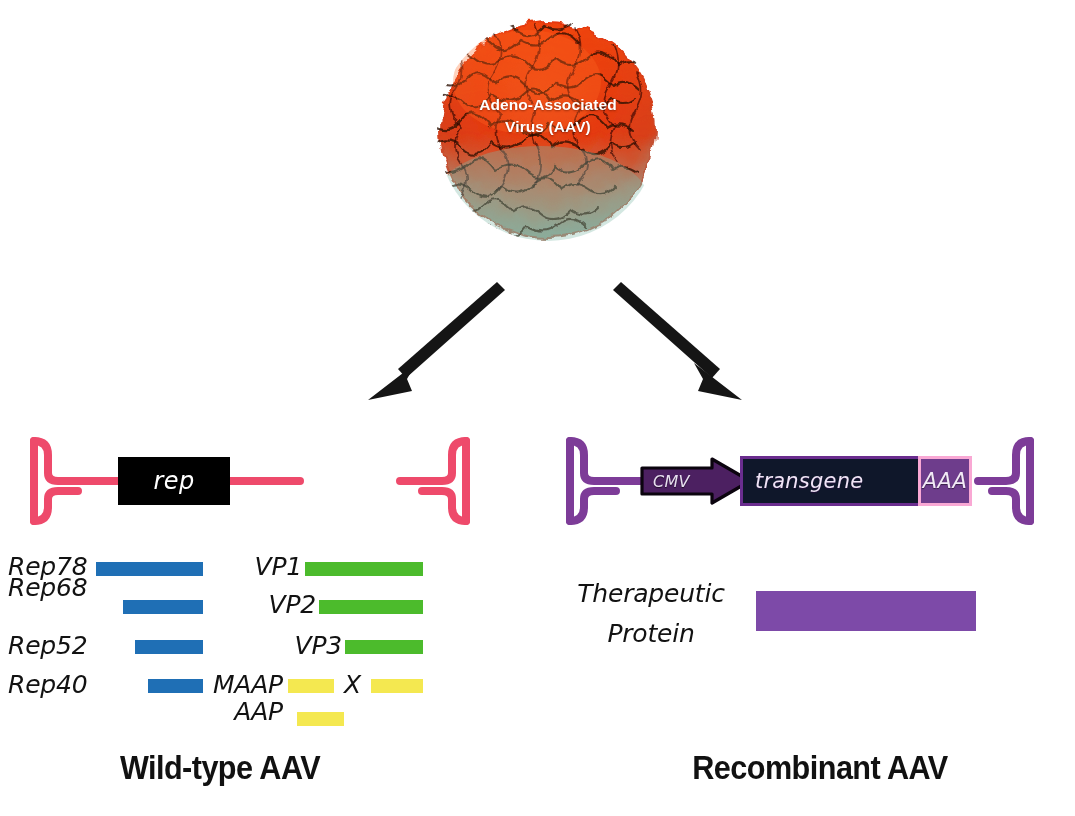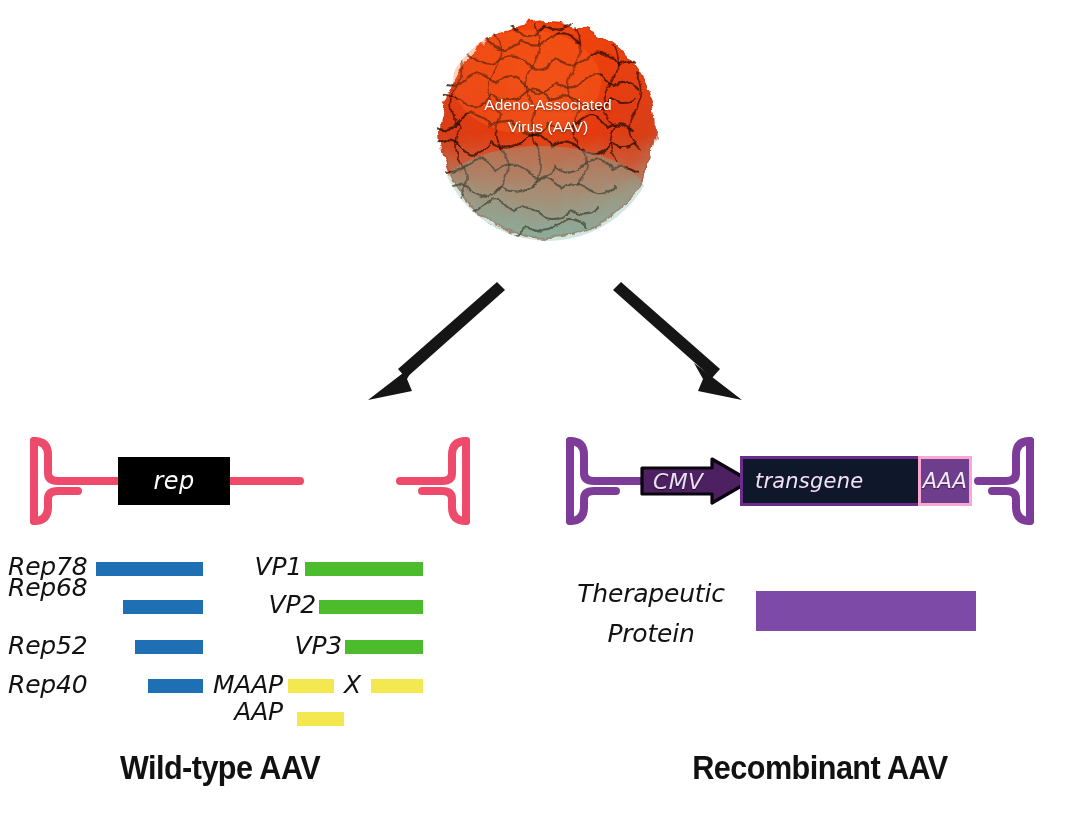--- a/index.html
+++ b/index.html
@@ -9,21 +9,21 @@
     -webkit-font-smoothing:antialiased;
   }
   .stage{position:absolute;left:0;top:0;width:1075px;height:816px;}
   .abs{position:absolute;}
 
   
   #capsid-group{left:423px;top:6px;width:250px;height:250px;}
   #capsid-group svg{display:block;}
   .capsid-label{
     position:absolute;left:0;top:88px;width:250px;text-align:center;
-    color:#ffffff;font-weight:400;font-size:15.5px;line-height:22px;
+    color:#ffffff;font-weight:700;font-size:15.5px;line-height:22px;
     letter-spacing:.1px;
     text-shadow:0 1px 2px rgba(90,20,0,.55);
     pointer-events:none;
   }
 
   
   #arrows{left:0;top:0;width:1075px;height:420px;}
 
   
   .construct{position:absolute;}
@@ -34,21 +34,21 @@
     font-family:"DejaVu Sans", sans-serif;
     letter-spacing:.4px;
   }
 
   
   .cmv-arrow{position:absolute;}
   .cmv-text{
     position:absolute;left:0;top:0;width:100%;height:100%;
     display:flex;align-items:center;justify-content:flex-start;
     padding-left:13px;box-sizing:border-box;
-    color:#e8dff0;font-style:italic;font-size:22px;
+    color:#e8dff0;font-style:italic;font-size:16px;
     font-family:"DejaVu Sans", sans-serif;letter-spacing:.3px;
     text-shadow:0 1px 1px rgba(0,0,0,.6);pointer-events:none;
   }
   .transgene-box{
     position:absolute;background:#0f172a;border:3px solid #6A2D8E;
     box-sizing:border-box;display:flex;align-items:center;
     padding-left:12px;
     color:#efe4f5;font-style:italic;font-size:21px;
     font-family:"DejaVu Sans", sans-serif;letter-spacing:.2px;
     text-shadow:0 1px 1px rgba(60,10,80,.45);

